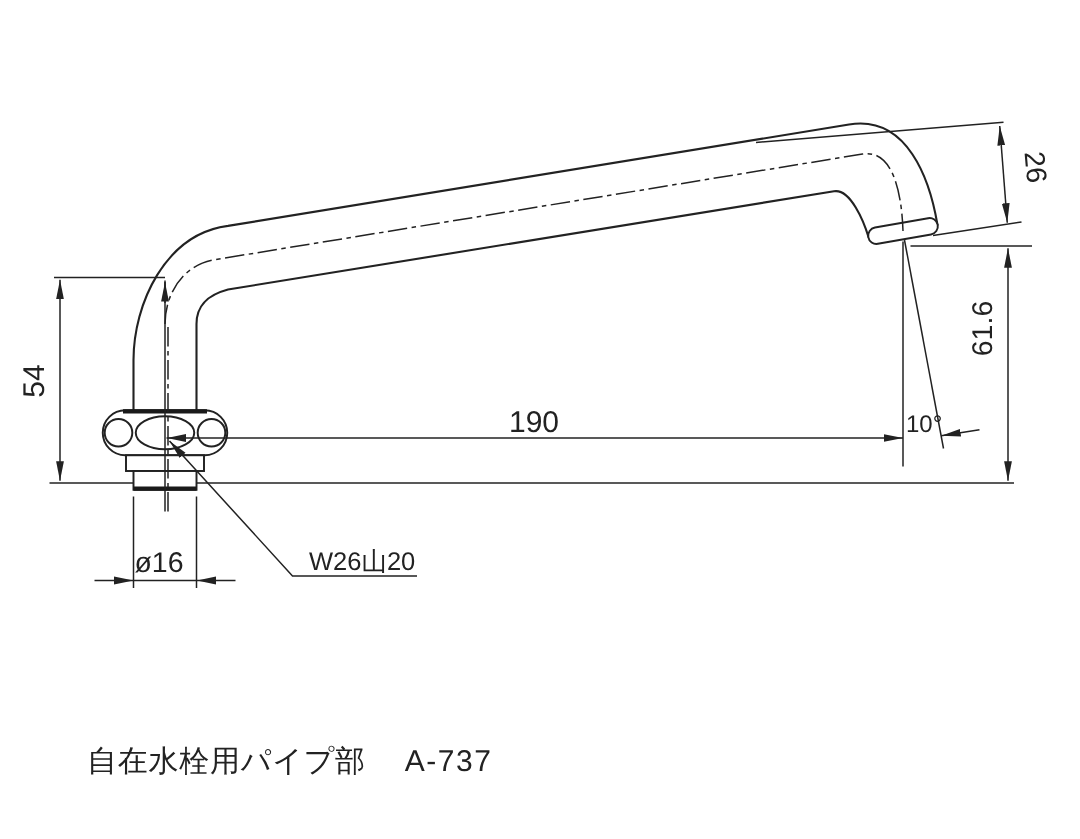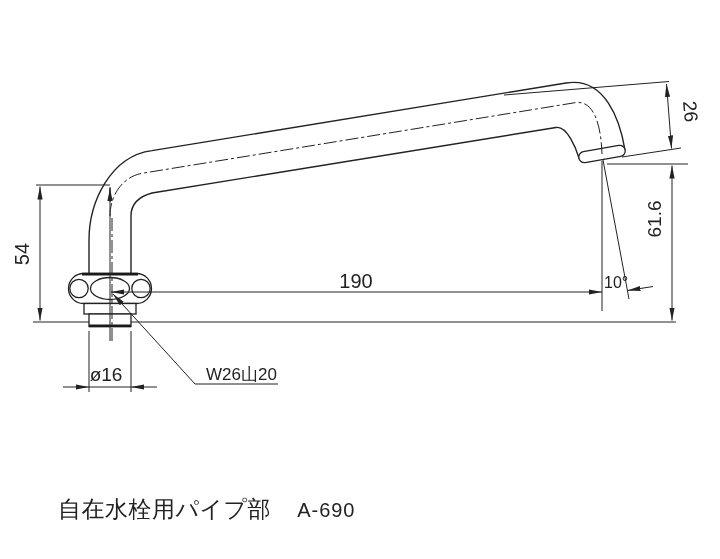--- a/index.html
+++ b/index.html
@@ -8,21 +8,21 @@
   svg{position:absolute;left:0;top:0;}
   svg text{fill:#222;font-family:"Liberation Sans","DejaVu Sans",sans-serif;}
   .outline{stroke:#222;stroke-width:1.4;fill:none;stroke-linecap:round;}
   .thin{stroke:#222;stroke-width:1;fill:none;}
   .thick{stroke:#1a1a1a;stroke-width:2.8;fill:none;}
   .cl{stroke:#222;stroke-width:1;fill:none;stroke-dasharray:13 3 3 3;}
   .wfill{fill:#fff;stroke:#222;stroke-width:1.3;}
   .dimtxt{font-size:20px;}
   .dimtxt-s{font-size:19px;}
   .caption{position:absolute;left:58px;top:494px;display:flex;align-items:baseline;color:#222;}
-  .caption .t{font-size:23px;letter-spacing:0.5px;}
+  .caption .t{font-size:20px;letter-spacing:0.5px;}
   .caption .c{font-size:20px;margin-left:26px;letter-spacing:1px;}
 </style>
 </head>
 <body>
 
 <div class="page">
 <svg width="720" height="559" viewBox="0 0 720 559">
   <defs>
     <marker id="arr" markerUnits="userSpaceOnUse" markerWidth="13" markerHeight="7" refX="13" refY="3.5" orient="auto-start-reverse">
       <path d="M13,3.5 L0,0.9 L0,6.1 Z" fill="#222"></path>
@@ -100,15 +100,15 @@
   </g>
 
   <g>
     <path class="thin" d="M 113,294 L 195,384 L 278,384" marker-start="url(#arr)"></path>
     <text x="206" y="380" font-size="17">W26山20</text>
   </g>
 </svg>
 
 <div class="caption">
   <span class="t">自在水栓用パイプ部</span>
-  <span class="c">A-690</span>
+  <span class="c">A-737</span>
 </div>
 </div>
 
 </body></html>

